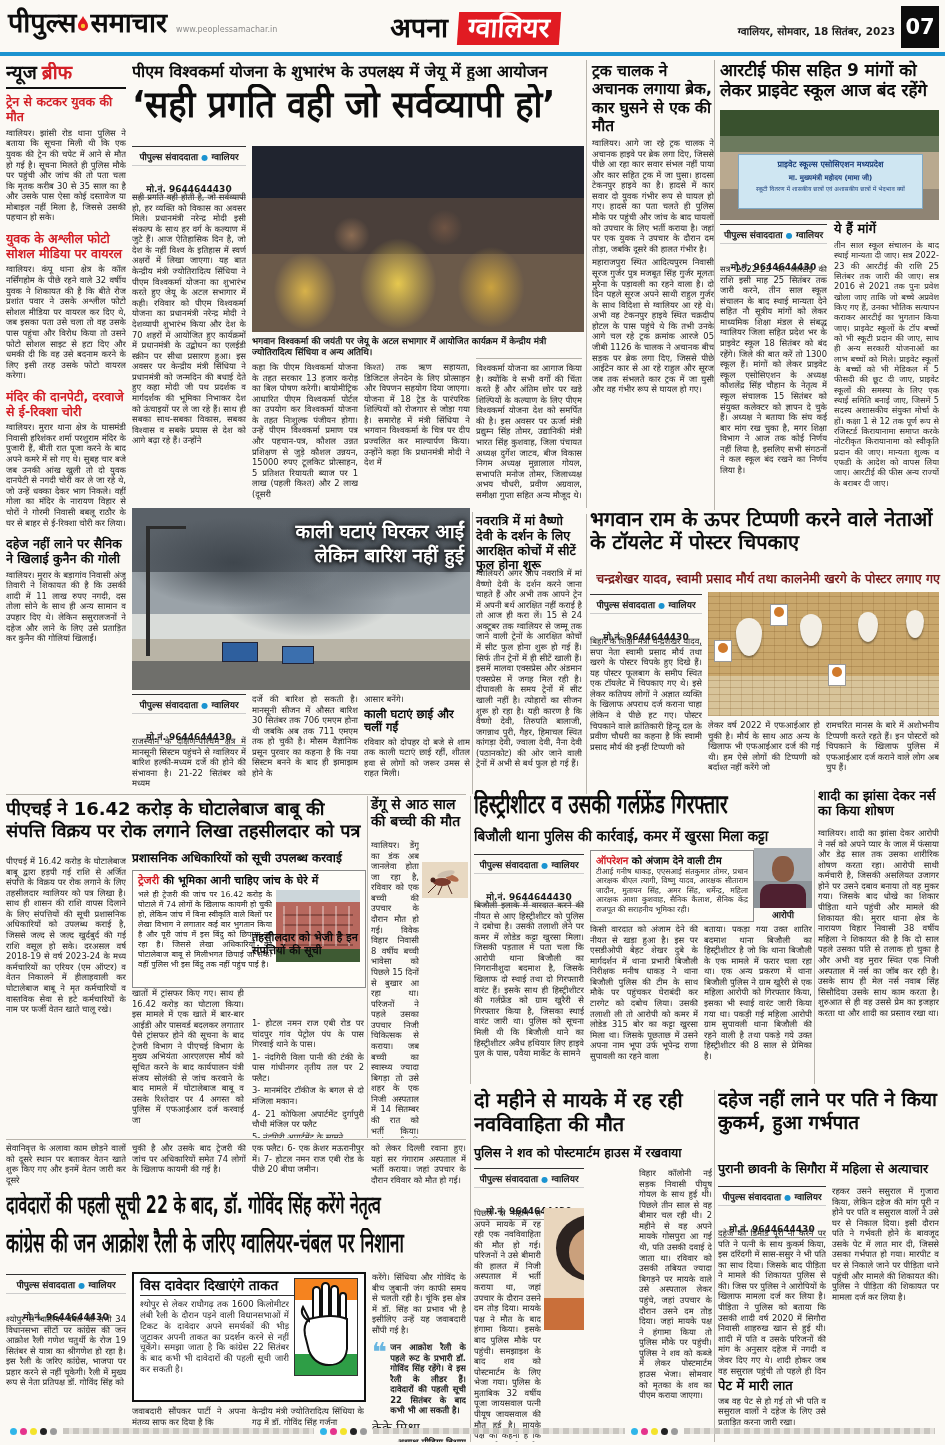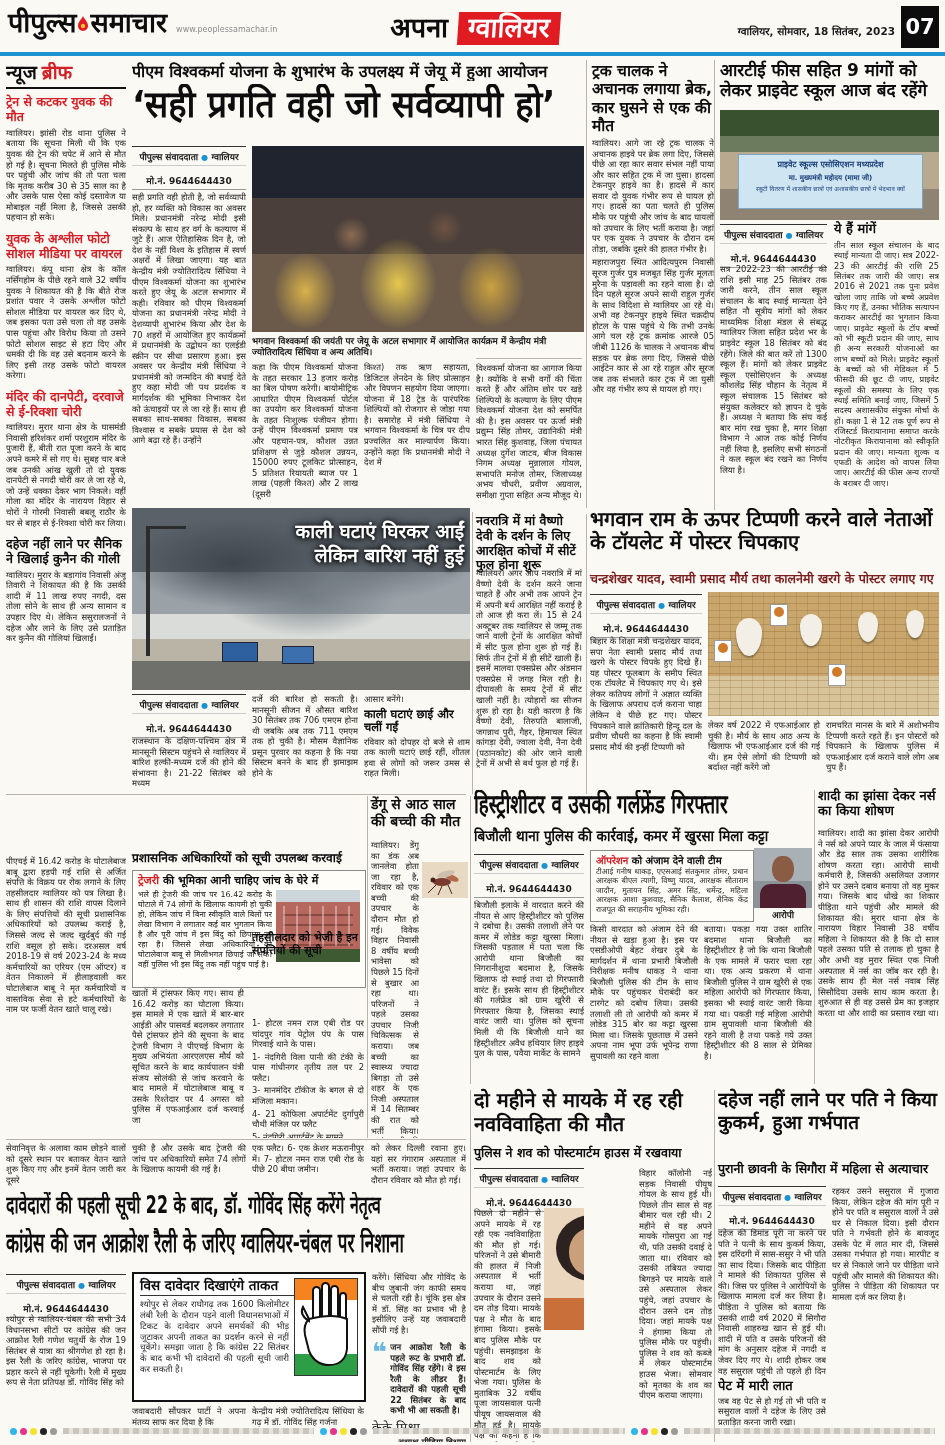--- a/index.html
+++ b/index.html
@@ -3,25 +3,25 @@
 <meta charset="utf-8">
 <style>
   html,body{margin:0;padding:0;background:#9a9a9a;}
   .page{position:relative;width:945px;height:1445px;margin:0 auto;background:#fbf9f4;
         font-family:"DejaVu Sans",sans-serif;color:#1c1c1c;overflow:hidden;}
   .abs{position:absolute;}
   .hd{font-weight:bold;color:#0d0d0d;line-height:1.12;}
   .sqz{display:inline-block;white-space:nowrap;transform-origin:0 0;}
   .bt{font-size:8.4px;line-height:1.26;text-align:justify;color:#262626;overflow:hidden;}
   .red{color:#d32027;}
-  .maroon{color:#7a1f1f;}
+  .maroon{color:#7a1f1f;text-align:right;}
   .byl{text-align:center;border-top:1.5px solid #333;border-bottom:1px solid #999;padding:3px 0 2px;background:#fbf9f4;}
   .byl .l1{font-size:9px;font-weight:bold;}
   .byl .dot{color:#1b93d0;font-size:8px;}
-  .byl .l2{font-size:9px;font-weight:bold;border-top:1px solid #ccc;margin-top:2px;padding-top:8px;}
+  .byl .l2{font-size:9px;font-weight:bold;border-top:1px solid #ccc;margin-top:2px;padding-top:16px;}
   .vrule{position:absolute;width:1px;background:#b8b4ac;}
   .hrule{position:absolute;height:1px;background:#b8b4ac;}
   .photo{position:absolute;overflow:hidden;}
   .cap{font-size:8.8px;font-weight:bold;line-height:1.2;}
   .box{border:1px solid #8a8a8a;background:#fffdf8;padding:4px 5px;overflow:hidden;}
   
   .ph-main{background:
      radial-gradient(45px 55px at 16% 78%, #d8b24a, transparent 70%),
      radial-gradient(55px 65px at 44% 74%, #e6c84f, transparent 70%),
      radial-gradient(48px 58px at 72% 76%, #caa23f, transparent 70%),
@@ -201,20 +201,21 @@
         <i></i>
       </div>
     <div class="poster-sm" style="left:120px;top:72px;">
         <i></i>
       </div>
   </div>
   <div class="abs bt" style="left:708px;top:720px;width:112px;height:74px;">लेकर वर्ष 2022 में एफआईआर हो चुकी है। मौर्य के साथ आठ अन्य के खिलाफ भी एफआईआर दर्ज की गई थी। हम ऐसे लोगों की टिप्पणी को बर्दाश्त नहीं करेंगे जो</div>
   <div class="abs bt" style="left:826px;top:720px;width:113px;height:74px;">रामचरित मानस के बारे में अशोभनीय टिप्पणी करते रहते हैं। इन पोस्टरों को चिपकाने के खिलाफ पुलिस में एफआईआर दर्ज कराने वाले लोग अब चुप हैं।</div>
 
   <div class="hrule" style="left:6px;top:794px;width:460px;"></div>
+  <div class="abs hd" style="left:6px;top:798px;width:360px;height:52px;font-size:18px;line-height:1.2;overflow:hidden;">पीएचई ने 16.42 करोड़ के घोटालेबाज बाबू की संपत्ति विक्रय पर रोक लगाने लिखा तहसीलदार को पत्र</div>
   <div class="abs bt" style="left:6px;top:856px;width:120px;height:282px;">पीएचई में 16.42 करोड़ के घोटालेबाज बाबू द्वारा हड़पी गई राशि से अर्जित संपत्ति के विक्रय पर रोक लगाने के लिए तहसीलदार ग्वालियर को पत्र लिखा है। साथ ही शासन की राशि वापस दिलाने के लिए संपत्तियों की सूची प्रशासनिक अधिकारियों को उपलब्ध कराई है, जिससे जल्द से जल्द खुर्दबुर्द की गई राशि वसूल हो सके।   दरअसल वर्ष 2018-19 से वर्ष 2023-24 के मध्य कर्मचारियों का एरियर (एम ऑप्टर) व वेतन निकालने में हीलाहवाली कर घोटालेबाज बाबू ने मृत कर्मचारियों व वास्तविक सेवा से हटे कर्मचारियों के नाम पर फर्जी वेतन खाते चालू रखे।</div>
   <div class="abs hd" style="left:132px;top:852px;width:232px;font-size:12px;">प्रशासनिक अधिकारियों को सूची उपलब्ध करवाई</div>
   <div class="abs box" style="left:132px;top:870px;width:222px;height:108px;">
     <div class="hd lh1" style="font-size:11px;margin-bottom:2px;"><span class="red">ट्रेजरी</span><span> की भूमिका आनी चाहिए जांच के घेरे में</span></div>
     <div class="photo ph-bldg" style="position:relative;float:right;width:84px;height:72px;margin:0 0 2px 4px;"></div>
     <div class="bt" style="font-size:7.9px;">भले ही ट्रेजरी की जांच पर 16.42 करोड़ के घोटाले में 74 लोगों के खिलाफ कायमी हो चुकी हो, लेकिन जांच में बिना स्वीकृति वाले बिलों पर लेखा विभाग ने लगातार कई बार भुगतान किया है और पूरी जांच में इस बिंदु को छिपाया जा रहा है। जिससे लेखा अधिकारियों की घोटालेबाज बाबू से मिलीभगत छिपाई जा सके। वहीं पुलिस भी इस बिंदु तक नहीं पहुंच पाई है।</div>
   </div>
   <div class="abs bt" style="left:132px;top:988px;width:112px;height:150px;">खातों में ट्रांसफर किए गए। साथ ही 16.42 करोड़ का घोटाला किया। इस मामले में एक खाते में बार-बार आईडी और पासवर्ड बदलकर लगातार पैसे ट्रांसफर होने की सूचना के बाद ट्रेजरी विभाग ने पीएचई विभाग के मुख्य अभियंता आरएलएस मौर्य को सूचित करने के बाद कार्यपालन यंत्री संजय सोलंकी से जांच करवाने के बाद मामले में घोटालेबाज बाबू व उसके रिश्तेदार पर 4 अगस्त को पुलिस में एफआईआर दर्ज करवाई जा</div>
   <div class="abs hd lh1" style="left:252px;top:932px;width:112px;font-size:11px;">तहसीलदार को भेजी है इन संपत्तियों की सूची</div>
   <div class="abs" style="left:252px;top:1018px;width:112px;height:120px;overflow:hidden;">

